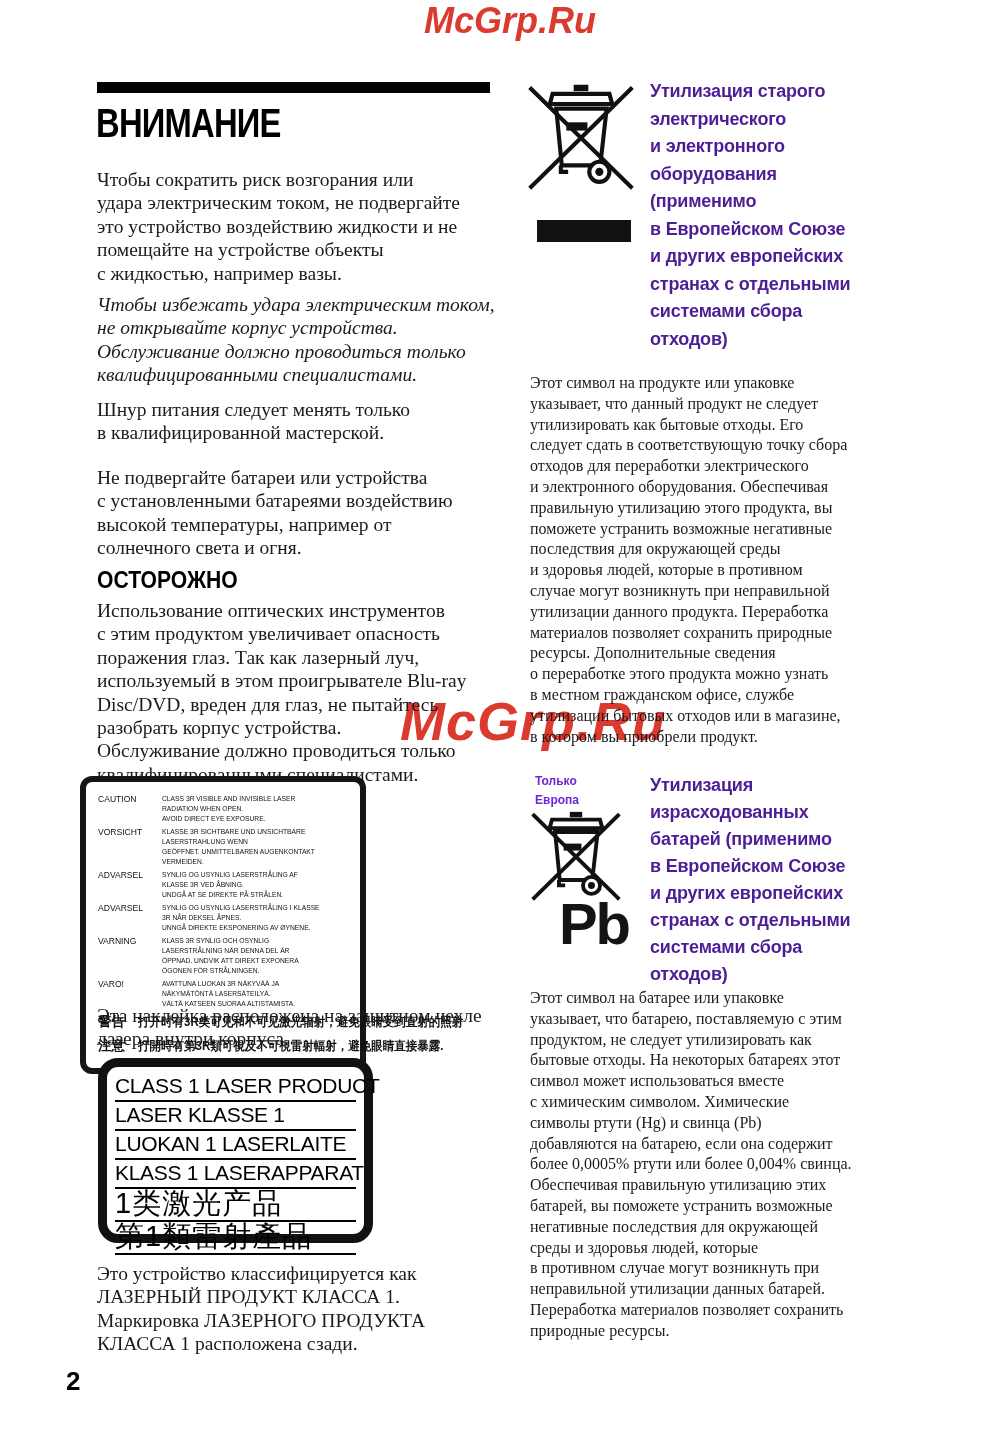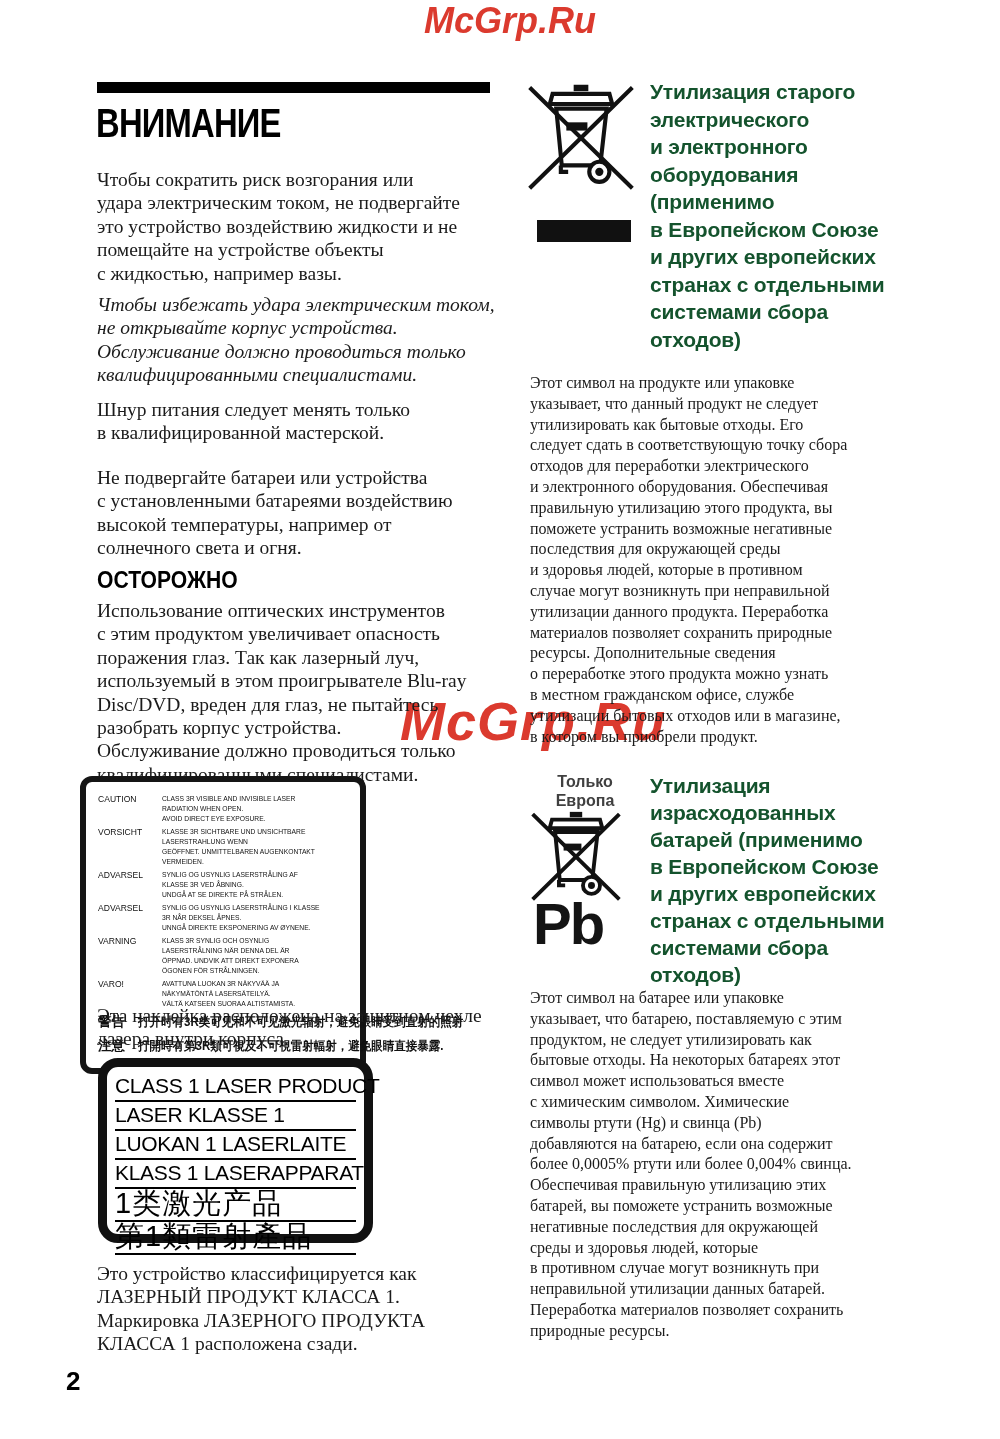--- a/index.html
+++ b/index.html
@@ -7,46 +7,46 @@
         font-family:"Liberation Serif",serif;overflow:hidden;}
   .abs{position:absolute;}
   
   .serifL{font-size:19.5px;line-height:23.4px;white-space:pre-line;letter-spacing:0;}
   
   .serifR{font-size:16px;line-height:20.8px;white-space:pre-line;}
   .h1{font-family:"Liberation Sans",sans-serif;font-weight:700;font-size:41px;
       letter-spacing:-1px;transform:scaleX(.80);transform-origin:0 0;white-space:nowrap;color:#000;}
   .h2{font-family:"Liberation Sans",sans-serif;font-weight:700;font-size:24px;
       transform:scaleX(.88);transform-origin:0 0;white-space:nowrap;color:#000;}
-  .rtitle{font-family:"Liberation Sans",sans-serif;font-weight:700;font-size:21px;
-      line-height:27.5px;white-space:pre-line;letter-spacing:-.2px;color:#14532d;}
+  .rtitle{font-family:"Liberation Sans",sans-serif;font-weight:700;font-size:18px;
+      line-height:27.5px;white-space:pre-line;letter-spacing:-.2px;color:#4c1d95;}
   .rtitle2{line-height:27px;}
   .topbar{background:#000;}
   .blackbar{background:#111;}
   
   .laser-label{left:80px;top:776px;width:286px;border:6px solid #151515;border-radius:12px;
       background:#fff;padding:12px 6px 8px 12px;box-sizing:border-box;}
   .lrow{display:flex;margin-bottom:3px;}
   .term{flex:0 0 64px;font-family:"Liberation Sans",sans-serif;font-size:9.5px;line-height:10px;
       transform:scaleX(.9);transform-origin:0 0;white-space:nowrap;color:#111;}
   .txt{width:252px;font-family:"Liberation Sans",sans-serif;font-size:8px;line-height:10px;
       transform:scaleX(.84);transform-origin:0 0;white-space:pre-line;color:#111;}
   .cjkrow{margin-top:2px;margin-bottom:4px;}
   .cjkterm{font-size:13.5px;line-height:20px;font-weight:700;transform:none;flex:0 0 40px;}
   .cjktxt{font-size:12.5px;line-height:20px;font-weight:700;transform:scaleX(.92);width:260px;white-space:nowrap;}
   
   .class1{left:98px;top:1058px;width:275px;height:185px;border:9px solid #111;border-radius:20px;
       background:#fff;box-sizing:border-box;padding:6px 8px 12px 8px;}
   .c1line{font-family:"Liberation Sans",sans-serif;font-size:21px;line-height:25px;height:27px;
       border-bottom:2.5px solid #000;color:#000;white-space:nowrap;letter-spacing:-.3px;}
   .c1cjk{font-size:29px;height:31px;line-height:29px;font-weight:400;letter-spacing:1px;}
-  .onlyeu{font-family:"Liberation Sans",sans-serif;font-weight:700;font-size:16px;line-height:19px;
-      text-align:center;white-space:pre-line;color:#404040;}
+  .onlyeu{font-family:"Liberation Sans",sans-serif;font-weight:700;font-size:12px;line-height:19px;
+      white-space:pre-line;color:#6d28d9;}
   .pb{font-family:"Liberation Sans",sans-serif;font-weight:700;font-size:58px;letter-spacing:-2px;
-      color:#141414;text-align:left;}
+      color:#141414;text-align:right;}
   .pagenum{font-family:"Liberation Sans",sans-serif;font-weight:700;font-size:26px;color:#000;}
   .wm{font-family:"Liberation Sans",sans-serif;font-style:italic;font-weight:700;
       color:rgba(216,41,28,.92);white-space:nowrap;}
   .wm-top{font-size:36px;}
   .wm-mid{font-size:54px;letter-spacing:1px;}
 </style>
 </head>
 <body>
 
 <div class="page">

